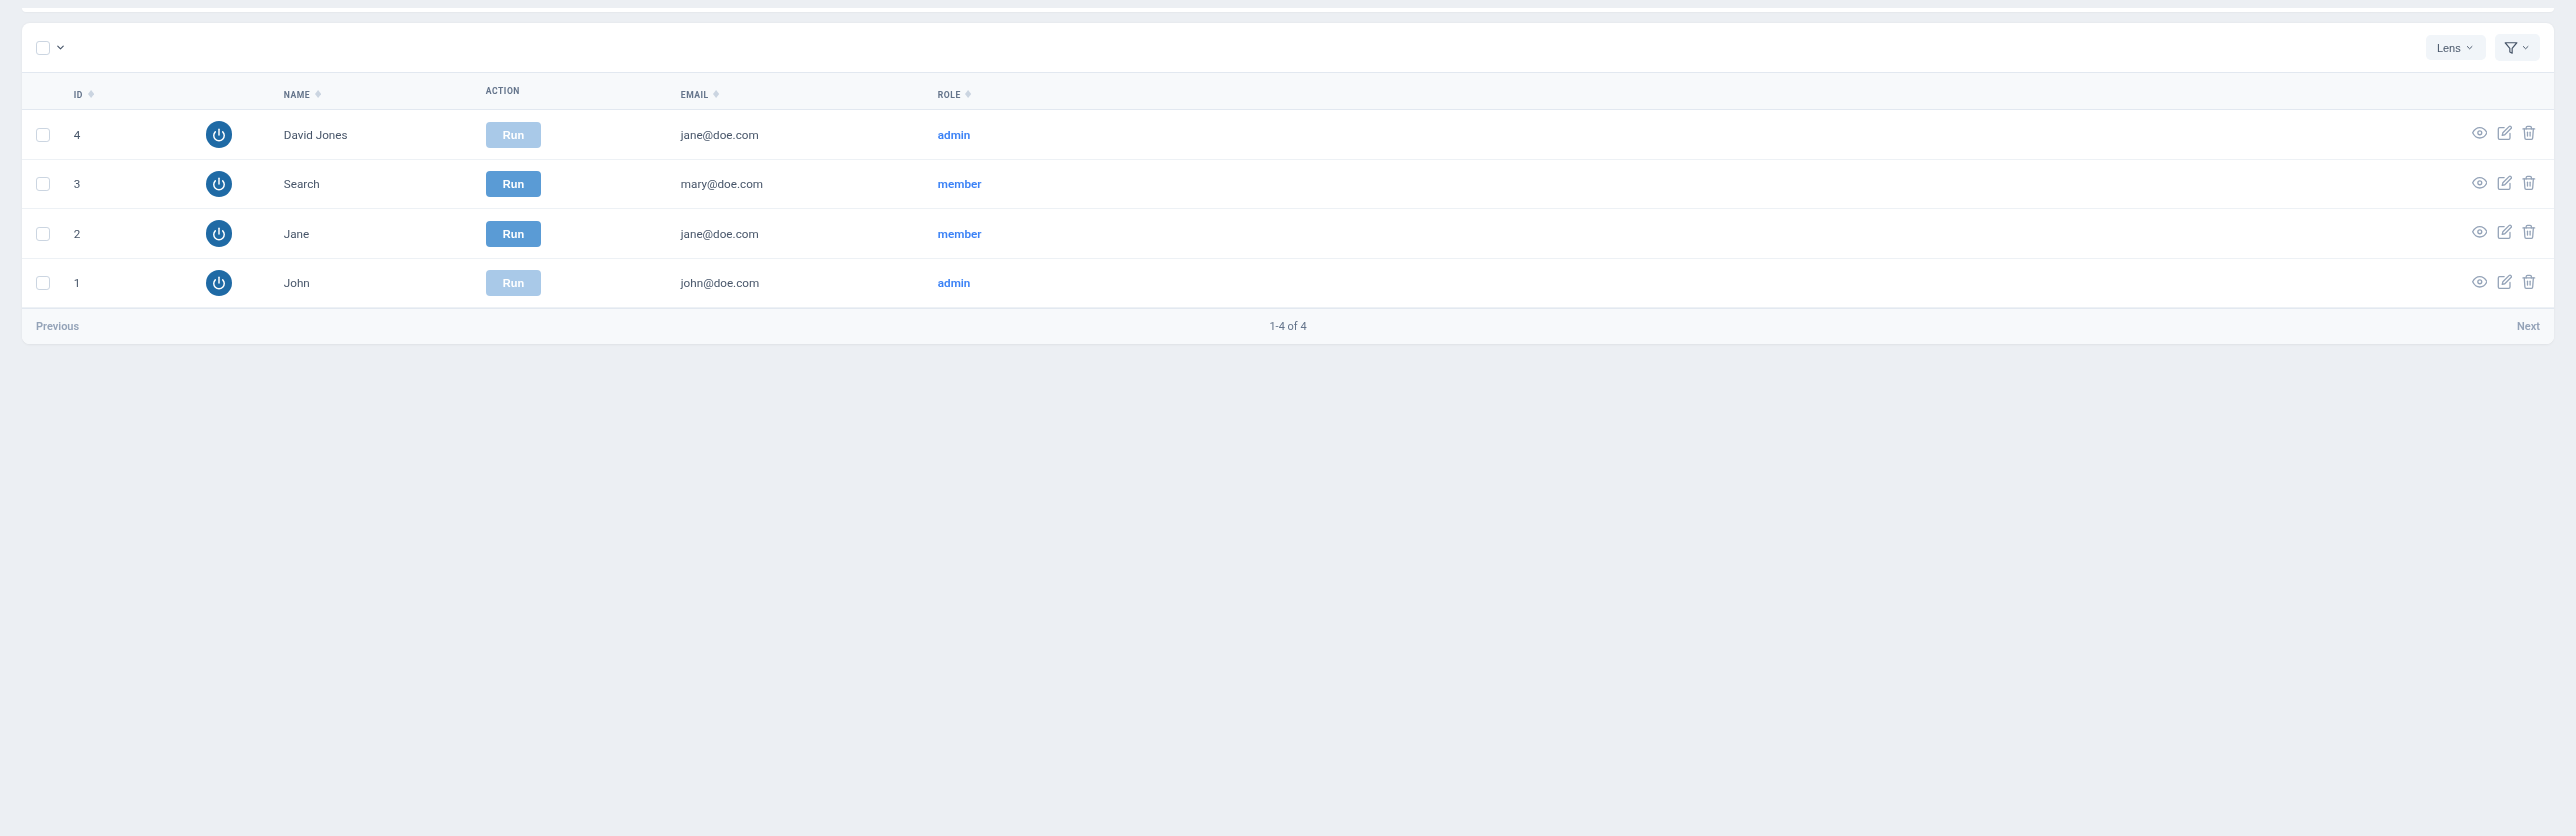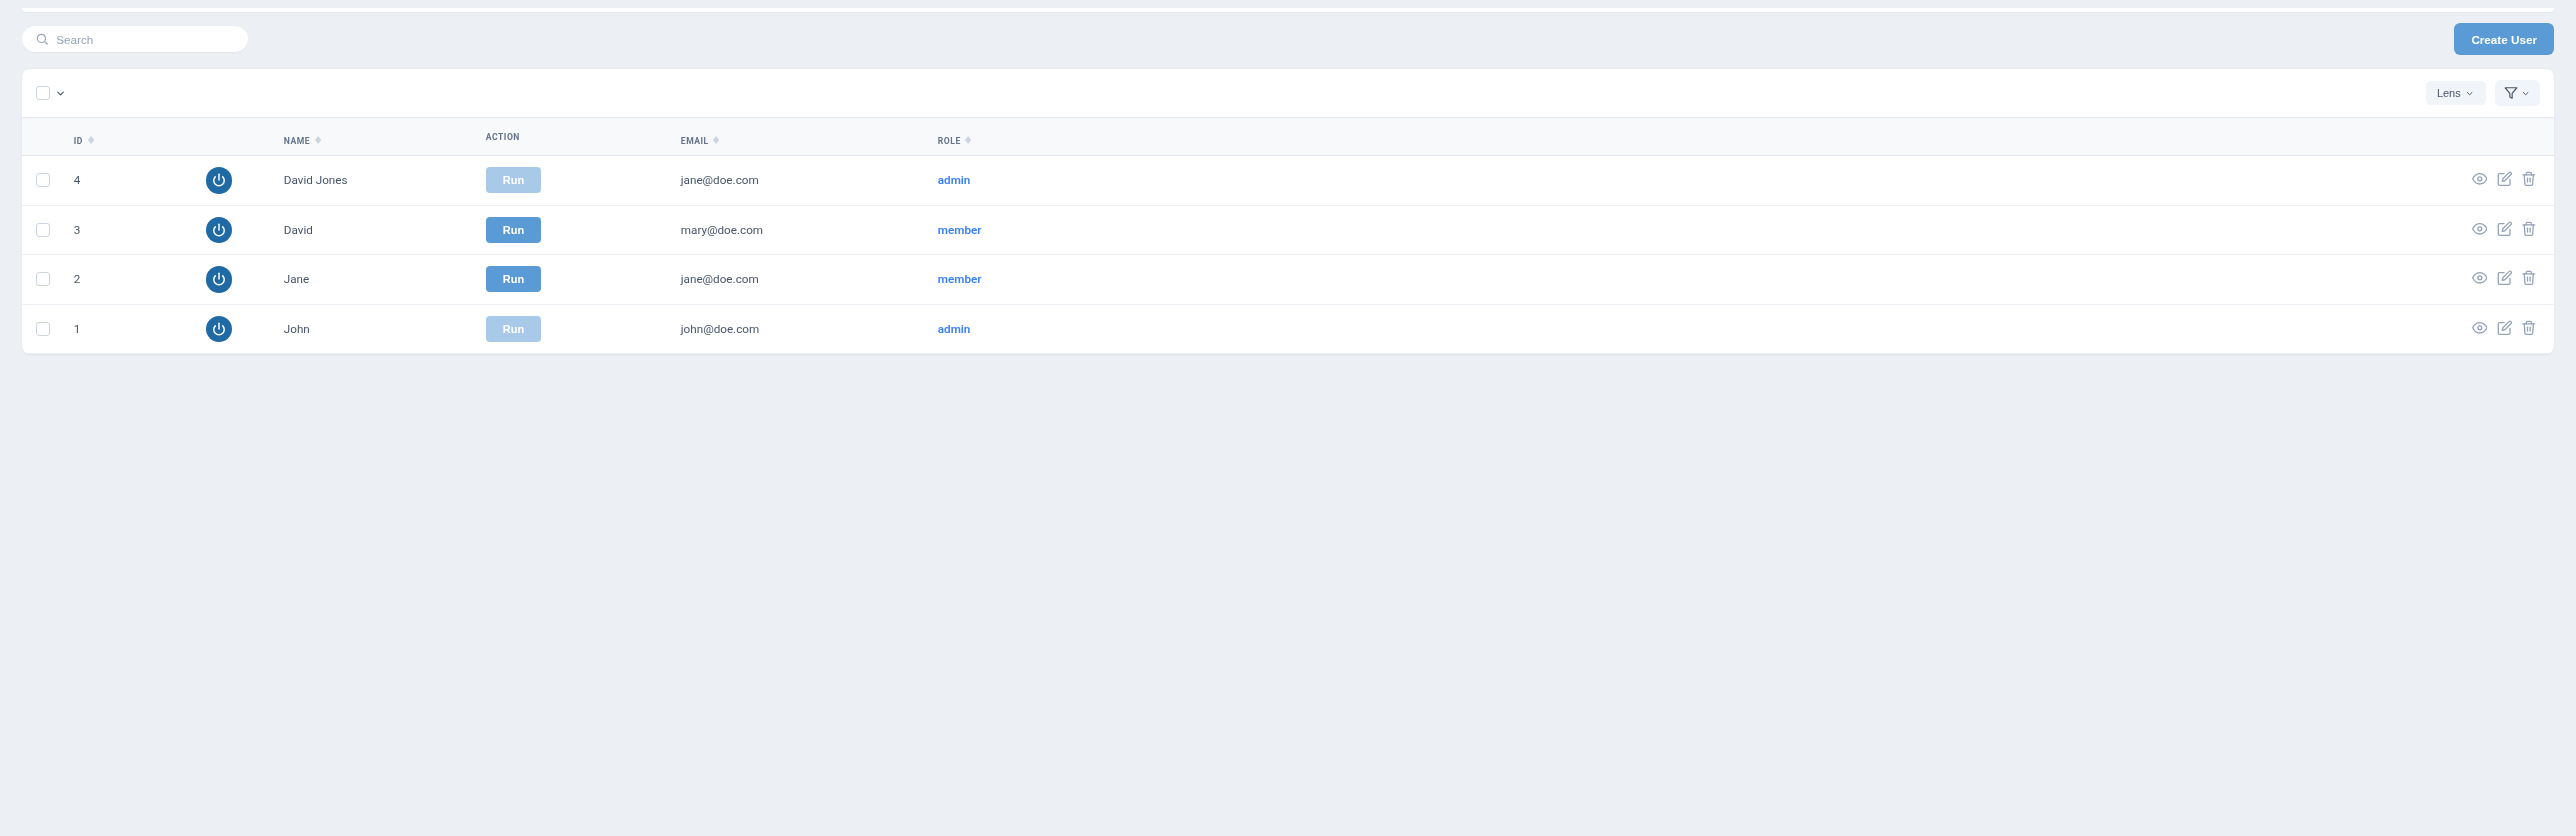--- a/index.html
+++ b/index.html
@@ -219,30 +219,20 @@
   }
   .footer-wrap { position: relative; display:flex; align-items:center; justify-content:space-between; width:100%; }
 </style>
 </head>
 <body>
 
 <div class="page">
   <div class="top-edge"></div>
 
 
-  <div class="header-row">
-    <div class="search-wrap">
-      <svg width="14" height="14" viewBox="0 0 24 24" fill="none" stroke="#94a3b8" stroke-width="2" stroke-linecap="round" stroke-linejoin="round">
-          <circle cx="11" cy="11" r="7"></circle>
-          <line x1="21" y1="21" x2="16.65" y2="16.65"></line>
-        </svg>
-      <input class="search-input" type="text" placeholder="Search" style="">
-    </div>
-    <button class="btn-primary">Create User</button>
-  </div>
 
   <div class="card">
     <div class="toolbar">
       <div class="toolbar-left">
         <div class="checkbox"></div>
         <span class="chevron">
           <svg width="11" height="11" viewBox="0 0 24 24" fill="none" stroke="#475569" stroke-width="2.5" stroke-linecap="round" stroke-linejoin="round">
               <polyline points="6 9 12 15 18 9"></polyline>
             </svg>
         </span>
@@ -366,21 +356,21 @@
             <td class="td col-check">
               <div class="checkbox"></div>
             </td>
             <td class="td col-id"><span>3</span></td>
             <td class="td col-avatar"><span class="avatar">
                 <svg width="14" height="14" viewBox="0 0 24 24" fill="none" stroke="#ffffff" stroke-width="2.5" stroke-linecap="round" stroke-linejoin="round">
                   <path d="M18.36 6.64a9 9 0 1 1-12.73 0"></path>
                   <line x1="12" y1="2" x2="12" y2="12"></line>
                 </svg>
               </span></td>
-            <td class="td col-name"><span>David</span></td>
+            <td class="td col-name"><span>Search</span></td>
             <td class="td col-action"><button class="run-btn enabled">Run</button></td>
             <td class="td col-email"><span>mary@doe.com</span></td>
             <td class="td col-role"><span class="role-link">member</span></td>
             <td class="td col-ops"><span class="row-ops">
                 <span><svg width="15.6" height="15.6" viewBox="0 0 24 24" fill="none" stroke="currentColor" stroke-width="2" stroke-linecap="round" stroke-linejoin="round">
                     <path d="M1 12s4-8 11-8 11 8 11 8-4 8-11 8-11-8-11-8z"></path>
                     <circle cx="12" cy="12" r="3"></circle>
                   </svg></span>
                 <span><svg width="15.6" height="15.6" viewBox="0 0 24 24" fill="none" stroke="currentColor" stroke-width="2" stroke-linecap="round" stroke-linejoin="round">
                     <path d="M11 4H4a2 2 0 0 0-2 2v14a2 2 0 0 0 2 2h14a2 2 0 0 0 2-2v-7"></path>
@@ -457,15 +447,22 @@
                     <path d="M19 6l-1 14a2 2 0 0 1-2 2H8a2 2 0 0 1-2-2L5 6"></path>
                     <path d="M10 11v6"></path>
                     <path d="M14 11v6"></path>
                     <path d="M8 6V4a2 2 0 0 1 2-2h4a2 2 0 0 1 2 2v2"></path>
                   </svg></span>
               </span></td>
           </tr>
         </tbody>
     </table>
 
+    <div class="footer">
+      <div class="footer-wrap">
+        <span>Previous</span>
+        <span class="footer-center">1-4 of 4</span>
+        <span>Next</span>
+      </div>
+    </div>
   </div>
 </div>
 
 
 </body></html>

